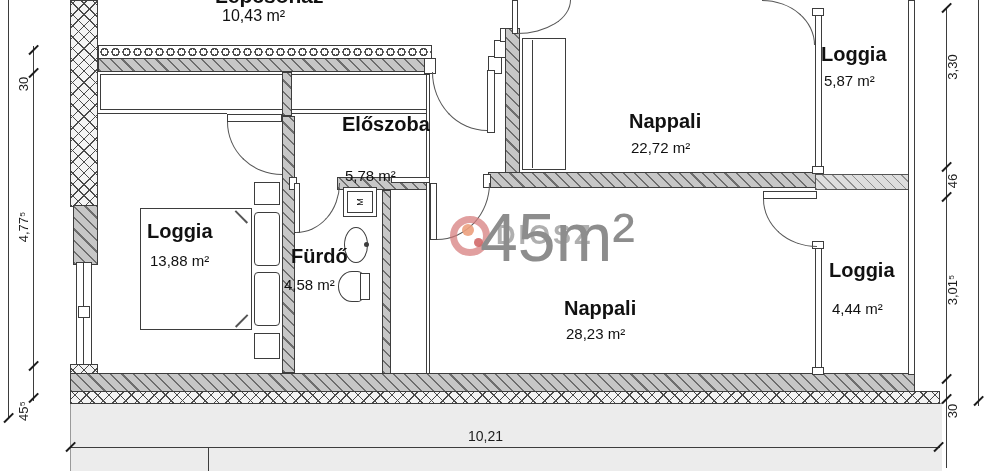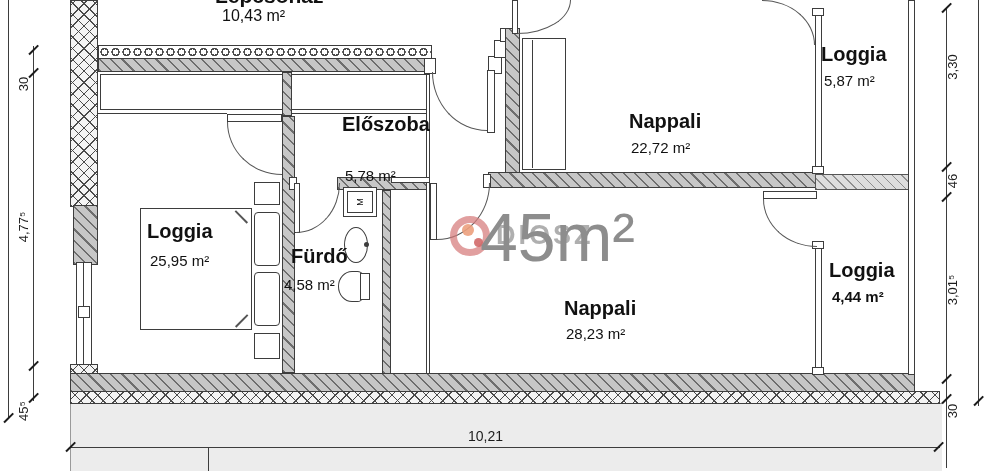--- a/index.html
+++ b/index.html
@@ -136,30 +136,30 @@
   <div class="abs room-name" style="left:342px;top:113px;">Előszoba</div>
   <div class="abs room-area" style="left:345px;top:143px;margin-top:24px;">5,78 m²</div>
 
   <div class="abs room-name" style="left:629px;top:110px;">Nappali</div>
   <div class="abs room-area" style="left:631px;top:139px;">22,72 m²</div>
 
   <div class="abs room-name" style="left:821px;top:43px;">Loggia</div>
   <div class="abs room-area" style="left:824px;top:72px;">5,87 m²</div>
 
   <div class="abs room-name" style="left:147px;top:220px;">Loggia</div>
-  <div class="abs room-area" style="left:150px;top:252px;">25,95 m²</div>
+  <div class="abs room-area" style="left:150px;top:252px;">13,88 m²</div>
 
   <div class="abs room-name" style="left:291px;top:245px;">Fürdő</div>
   <div class="abs room-area" style="left:284px;top:276px;">4,58 m²</div>
 
   <div class="abs room-name" style="left:564px;top:297px;">Nappali</div>
   <div class="abs room-area" style="left:566px;top:325px;">28,23 m²</div>
 
   <div class="abs room-name" style="left:829px;top:259px;">Loggia</div>
-  <div class="abs room-area" style="left:832px;top:288px;font-weight:bold;">4,44 m²</div>
+  <div class="abs room-area" style="left:832px;top:300px;">4,44 m²</div>
 
   <div class="abs line-v" style="left:8px;top:0px;height:419px;"></div>
   <div class="abs tick" style="left:2px;top:417px;"></div>
   <div class="abs line-v" style="left:33px;top:46px;height:355px;"></div>
   <div class="abs tick" style="left:27px;top:49px;"></div>
   <div class="abs tick" style="left:27px;top:72px;"></div>
   <div class="abs tick" style="left:27px;top:365px;"></div>
   <div class="abs tick" style="left:27px;top:397px;"></div>
   <div class="abs dim dim-v" style="left:23px;top:84px;">30</div>
   <div class="abs dim dim-v" style="left:23px;top:227px;">4,77⁵</div>

